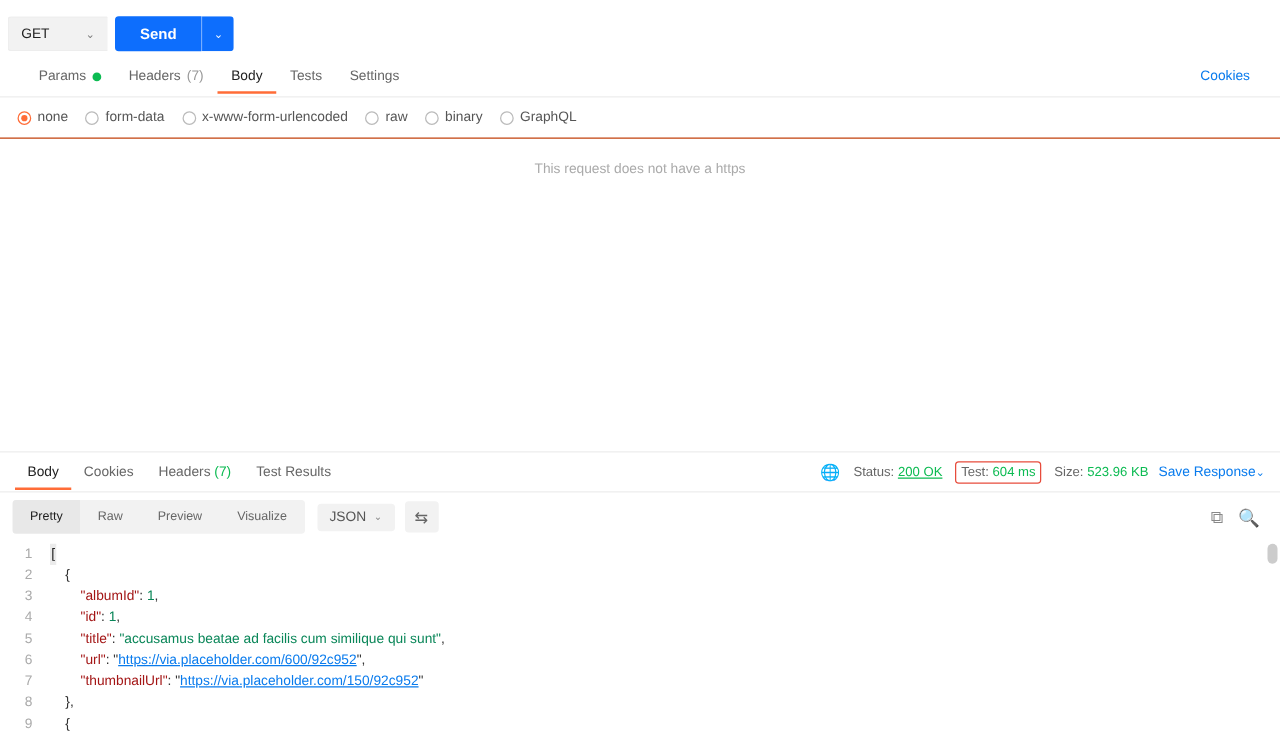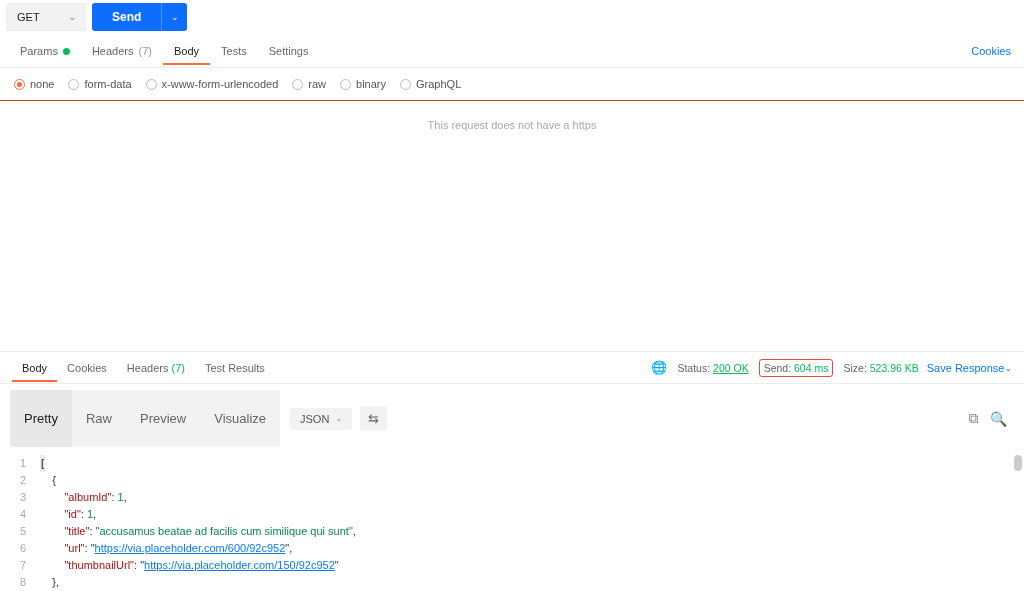--- a/index.html
+++ b/index.html
@@ -1,28 +1,28 @@
 <!DOCTYPE html>
 <html><head>
   <meta charset="utf-8">
   <style>
     * { box-sizing: border-box; margin: 0; padding: 0; font-family: -apple-system, BlinkMacSystemFont, "Segoe UI", Arial, sans-serif; }
     body { background: #fff; font-size: 12px; color: #212121; overflow: hidden; }
 
     
-    .request-bar { display: flex; gap: 0; padding: 3px 6px; height: 34px; align-items: stretch; }
+    .request-bar { display: flex; gap: 0; padding: 3px 6px; height: 34px; align-items: stretch; margin-top: 10px; }
     .method-select { display: flex; align-items: center; justify-content: space-between; padding: 0 10px; width: 80px; background: #f2f2f2; border: 1px solid #ededed; border-right: none; border-radius: 3px 0 0 3px; cursor: pointer; font-size: 11px; color: #212121; font-weight: 500; }
     .method-select .chevron { font-size: 9px; color: #777; }
     .url-input-wrap { flex: 1; display: flex; }
     .url-input { flex: 1; background: #f2f2f2; border: 1px solid #ededed; padding: 0 10px; font-size: 11px; color: #555; outline: none; }
     .send-button { margin-left: 6px; background: #0d6efd; color: #fff; border: none; padding: 0 20px; border-radius: 3px 0 0 3px; font-size: 12px; font-weight: 600; cursor: pointer; display: flex; align-items: center; }
     .send-dropdown { background: #0d6efd; color: #fff; border: none; border-left: 1px solid rgba(255,255,255,0.25); width: 26px; border-radius: 0 3px 3px 0; cursor: pointer; display: flex; align-items: center; justify-content: center; font-size: 9px; }
 
     
-    .req-tabs { display: flex; align-items: center; padding: 0 9px; border-bottom: 1px solid #ededed; height: 34px; font-size: 11px; color: #666; gap: 0; }
+    .req-tabs { display: flex; align-items: center; padding: 0 20px; border-bottom: 1px solid #ededed; height: 34px; font-size: 11px; color: #666; gap: 0; }
     .req-tab { padding: 9px 11px 8px; cursor: pointer; display: flex; align-items: center; gap: 5px; }
     .req-tab.active { color: #212121; border-bottom: 2px solid #ff6c37; padding-bottom: 6px; }
     .req-tab .count { color: #999; }
     .req-tab .dot { width: 7px; height: 7px; background: #0cbb52; border-radius: 50%; display: inline-block; }
     .req-tabs .spacer { flex: 1; }
     .cookies-link { color: #097bed; font-size: 11px; cursor: pointer; padding-right: 4px; }
 
     
     .radio-row { display: flex; align-items: center; gap: 14px; padding: 10px 14px; font-size: 11px; color: #555; border-bottom: 1px solid #c2410c; }
     .radio-opt { display: flex; align-items: center; gap: 5px; cursor: pointer; }
@@ -45,21 +45,21 @@
     .resp-meta .ok { color: #0cbb52; text-decoration: underline; }
     .resp-meta .time-box { border: 1px solid #e74c3c; border-radius: 3px; padding: 2px 4px; }
     .resp-meta .time-val { color: #0cbb52; }
     .resp-meta .size-val { color: #0cbb52; }
     .save-response { color: #097bed; font-size: 11px; cursor: pointer; display: flex; align-items: center; gap: 0; margin-left: 8px; }
     .save-response .chevron { font-size: 9px; }
 
     
     .resp-toolbar { display: flex; align-items: center; padding: 6px 10px; gap: 0; }
     .view-group { display: flex; background: #f2f2f2; border-radius: 3px; overflow: hidden; }
-    .view-btn { padding: 21px 14px; font-size: 13px; color: #666; background: transparent; border: none; cursor: pointer; }
+    .view-btn { padding: 8px 14px; font-size: 10px; color: #666; background: transparent; border: none; cursor: pointer; }
     .view-btn.active { background: #e8e8e8; color: #212121; }
     .lang-select { margin-left: 10px; display: flex; align-items: center; gap: 6px; padding: 5px 10px; background: #f2f2f2; border-radius: 3px; font-size: 11px; color: #555; cursor: pointer; }
     .lang-select .chevron { font-size: 8px; color: #888; }
     .wrap-btn { margin-left: 8px; padding: 5px 8px; background: #f2f2f2; border: none; border-radius: 3px; cursor: pointer; color: #666; font-size: 13px; }
     .resp-toolbar .spacer { flex: 1; }
     .tool-icon { color: #888; font-size: 14px; cursor: pointer; padding: 4px 6px; }
 
     
     .code-viewer { display: flex; font-family: Consolas, Menlo, monospace; font-size: 11px; line-height: 1.55; height: 195px; overflow-y: auto; position: relative; }
     .gutter { text-align: right; color: #aaa; padding: 2px 10px 0 0; user-select: none; min-width: 36px; }
@@ -163,21 +163,21 @@
     </div>
   </div>
   <div class="spacer"></div>
   <div class="resp-meta">
     <span class="globe">🌐</span>
     <span>
       <span>Status:</span>
       <span class="ok">200 OK</span>
     </span>
     <span class="time-box">
-      <span>Send:</span>
+      <span>Test:</span>
       <span class="time-val">604 ms</span>
     </span>
     <span>
       <span>Size:</span>
       <span class="size-val">523.96 KB</span>
     </span>
   </div>
   <div class="save-response">
     <span>Save Response</span>
     <span class="chevron">⌄</span>

